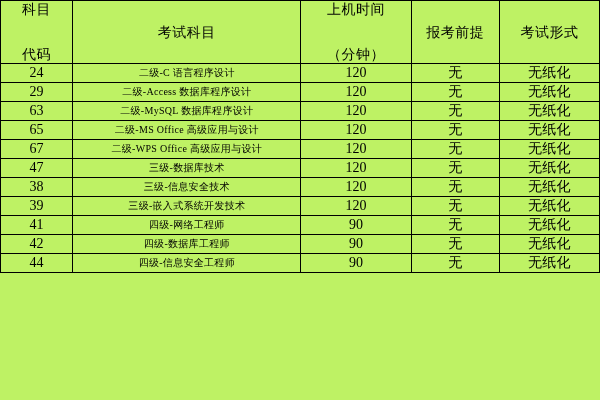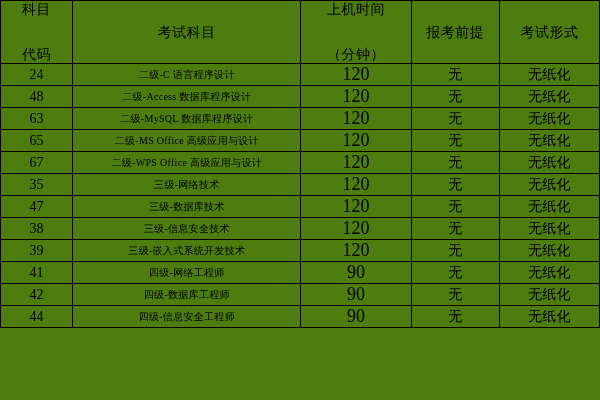--- a/index.html
+++ b/index.html
@@ -11,21 +11,21 @@
     width: 600px;
     height: 400px;
     overflow: hidden;
     font-family: "Liberation Serif", "DejaVu Serif", serif;
     color: #000000;
   }
   .sheet {
     width: 600px;
     height: 400px;
     position: relative;
-    background: #4d7c0f;
+    background: #bef264;
   }
   table.exam-table {
     border-collapse: collapse;
     width: 600px;
     table-layout: fixed;
   }
   table.exam-table td,
   table.exam-table th {
     border: 1px solid #000000;
     text-align: center;
@@ -53,21 +53,21 @@
 
   .cell-code {
     font-size: 14px;
     font-family: "Liberation Serif", "DejaVu Serif", serif;
   }
   .cell-subject {
     font-size: 10px;
     letter-spacing: 0.3px;
   }
   .cell-time {
-    font-size: 18px;
+    font-size: 14px;
   }
   .cell-pre {
     font-size: 14px;
   }
   .cell-form {
     font-size: 14px;
     letter-spacing: 0.3px;
     margin-left: 24px;
   }
 </style>
@@ -106,21 +106,21 @@
     </thead>
     <tbody>
       <tr>
         <td class="cell-code">24</td>
         <td class="cell-subject">二级-C 语言程序设计</td>
         <td class="cell-time">120</td>
         <td class="cell-pre">无</td>
         <td class="cell-form">无纸化</td>
       </tr>
       <tr>
-        <td class="cell-code">48</td>
+        <td class="cell-code">29</td>
         <td class="cell-subject">二级-Access 数据库程序设计</td>
         <td class="cell-time">120</td>
         <td class="cell-pre">无</td>
         <td class="cell-form">无纸化</td>
       </tr>
       <tr>
         <td class="cell-code">63</td>
         <td class="cell-subject">二级-MySQL 数据库程序设计</td>
         <td class="cell-time">120</td>
         <td class="cell-pre">无</td>
@@ -129,27 +129,20 @@
       <tr>
         <td class="cell-code">65</td>
         <td class="cell-subject">二级-MS Office 高级应用与设计</td>
         <td class="cell-time">120</td>
         <td class="cell-pre">无</td>
         <td class="cell-form">无纸化</td>
       </tr>
       <tr>
         <td class="cell-code">67</td>
         <td class="cell-subject">二级-WPS Office 高级应用与设计</td>
-        <td class="cell-time">120</td>
-        <td class="cell-pre">无</td>
-        <td class="cell-form">无纸化</td>
-      </tr>
-      <tr>
-        <td class="cell-code">35</td>
-        <td class="cell-subject">三级-网络技术</td>
         <td class="cell-time">120</td>
         <td class="cell-pre">无</td>
         <td class="cell-form">无纸化</td>
       </tr>
       <tr>
         <td class="cell-code">47</td>
         <td class="cell-subject">三级-数据库技术</td>
         <td class="cell-time">120</td>
         <td class="cell-pre">无</td>
         <td class="cell-form">无纸化</td>

